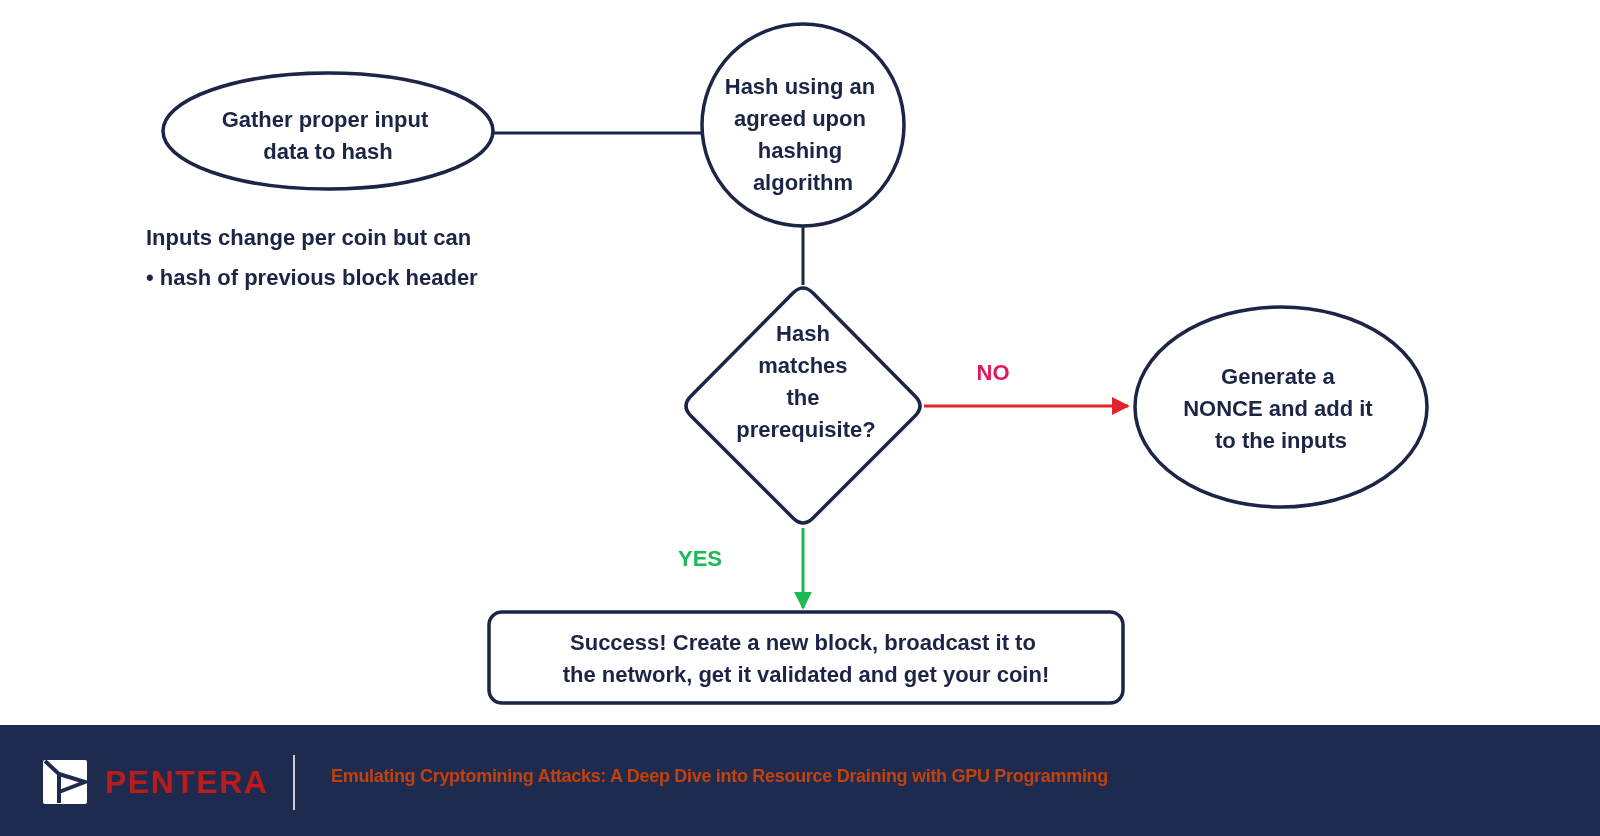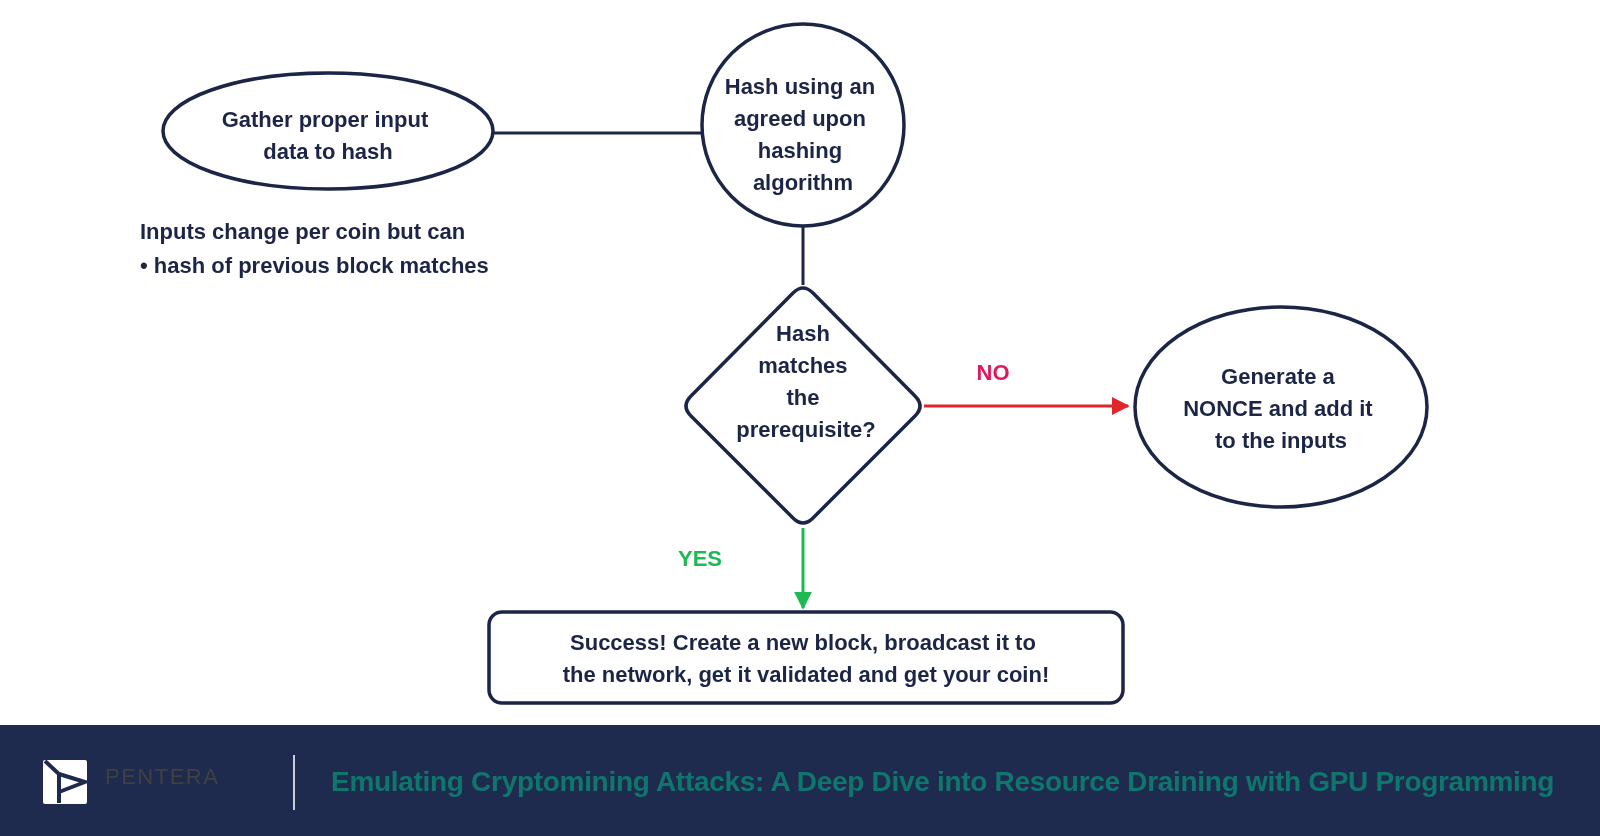--- a/index.html
+++ b/index.html
@@ -13,37 +13,37 @@
       font-family: "Liberation Sans", "DejaVu Sans", sans-serif;
       font-weight: bold; fill: #1c2546; font-size: 22px;
     }
     .edge-label { font-family: "Liberation Sans", "DejaVu Sans", sans-serif; font-weight: bold; font-size: 22px; }
     .note {
       position: absolute; left: 138px; top: 214px;
       color: #1c2546; font-weight: bold; font-size: 22px; line-height: 32px;
       font-family: "Liberation Sans", "DejaVu Sans", sans-serif;
       white-space: nowrap;
     }
-    .note div { margin: 2px; }
+    .note div { margin: 8px; }
     .footer {
       position: absolute; left: 0; top: 725px; width: 1600px; height: 111px;
       background: #1f2b4e; color: #ffffff;
     }
     .logo-icon { position: absolute; left: 43px; top: 760px; width: 44px; height: 44px; }
     .brand {
-      position: absolute; left: 105px; top: 764px; font-size: 22px; font-weight: normal;
-      letter-spacing: 1.5px; color: #404040;
+      position: absolute; left: 105px; top: 764px; font-size: 32px; font-weight: bold;
+      letter-spacing: 1.5px; color: #b91c1c;
       font-family: "Liberation Sans", "DejaVu Sans", sans-serif;
     }
     .divider {
       position: absolute; left: 293px; top: 755px; width: 2px; height: 55px; background: #c9cdd8;
     }
     .footer-title {
-      position: absolute; left: 331px; top: 766px; font-size: 28px; font-weight: bold;
-      color: #0f766e; white-space: nowrap; letter-spacing: -0.3px;
+      position: absolute; left: 331px; top: 766px; font-size: 18px; font-weight: bold;
+      color: #c2410c; white-space: nowrap; letter-spacing: -0.3px;
       font-family: "Liberation Sans", "DejaVu Sans", sans-serif;
     }
   </style>
 </head>
 <body>
 
 <svg id="diagram" viewBox="0 0 1600 725" xmlns="http://www.w3.org/2000/svg">
   <defs>
     <marker id="arrow-red" viewBox="0 0 10 10" refX="9" refY="5" markerWidth="6" markerHeight="6" orient="auto">
       <path d="M0,0 L10,5 L0,10 z" fill="#e0252b"></path>
@@ -89,21 +89,21 @@
     <tspan x="806" y="650">Success! Create a new block, broadcast it to</tspan>
     <tspan x="806" y="682">the network, get it validated and get your coin!</tspan>
   </text>
 
   <text class="edge-label" x="993" y="380" text-anchor="middle" fill="#e0195f">NO</text>
   <text class="edge-label" x="700" y="566" text-anchor="middle" fill="#1db954">YES</text>
 </svg>
 
 <div class="note">
   <div>Inputs change per coin but can</div>
-  <div>• hash of previous block matches</div>
+  <div>• hash of previous block header</div>
 </div>
 
 <div class="footer"></div>
 <svg class="logo-icon" viewBox="0 0 44 44" xmlns="http://www.w3.org/2000/svg">
   <rect x="0" y="0" width="44" height="44" rx="2" fill="#ffffff"></rect>
   <path d="M2,1 L16,14 L16,43" stroke="#1f2b4e" stroke-width="4" fill="none"></path>
   <path d="M16,14 L42,22 L16,32" stroke="#1f2b4e" stroke-width="4" fill="none"></path>
 </svg>
 <div class="brand">PENTERA</div>
 <div class="divider"></div>

